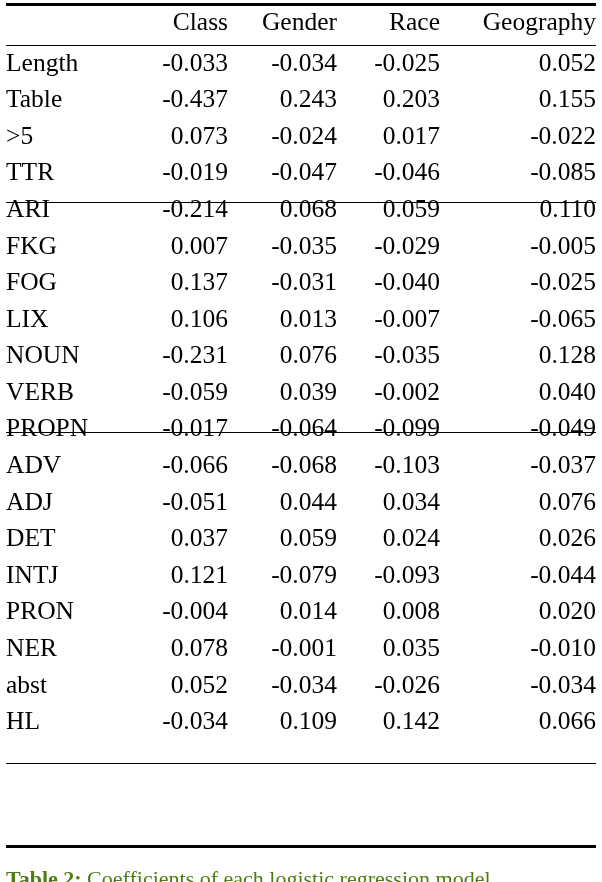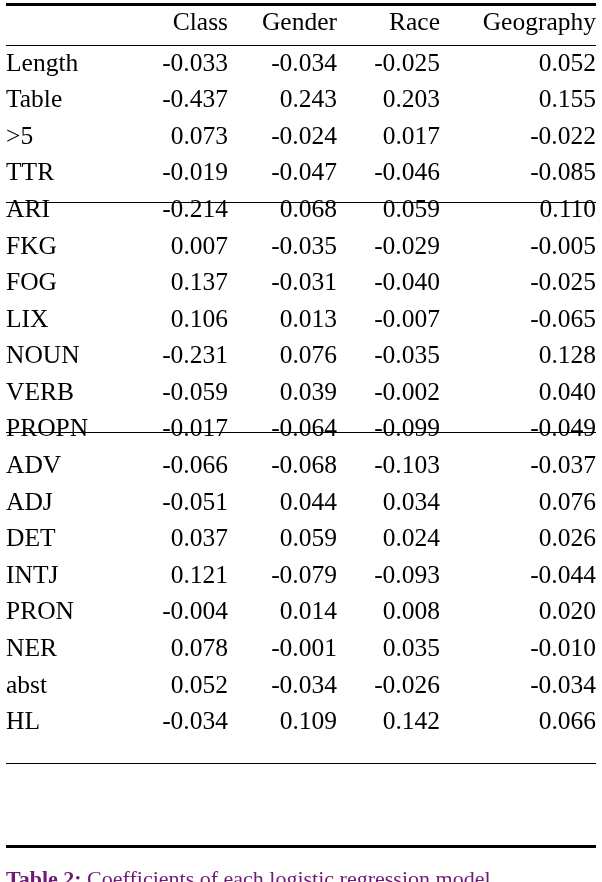--- a/index.html
+++ b/index.html
@@ -59,21 +59,21 @@
     border-top:3.2px solid #000;
   }
   #caption{
     position:absolute;
     left:6px;top:866px;width:590px;
     font-size:22px;
     line-height:1.18;
     text-align:left;
     overflow:hidden;
     height:16px;
-    color:#701a75;
+    color:#4d7c0f;
   }
   #caption .capnum{font-weight:bold;}
 </style>
 </head>
 <body>
 
 <div id="table-figure">
 
   <div class="rule-top" id="rule-top" style="top: 3px;"></div>
   <div class="rule-mid" id="rule-head" style="top: 45px;"></div>

